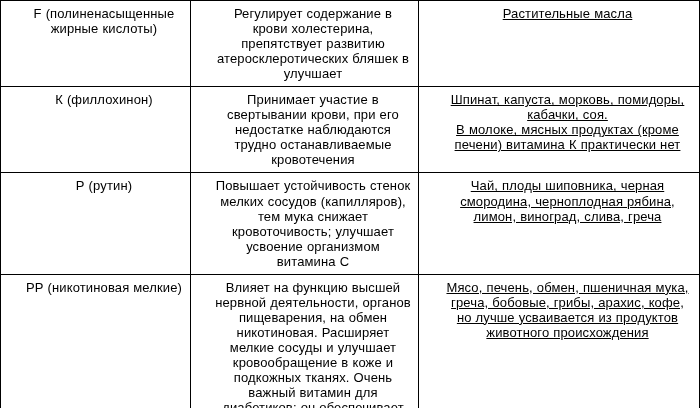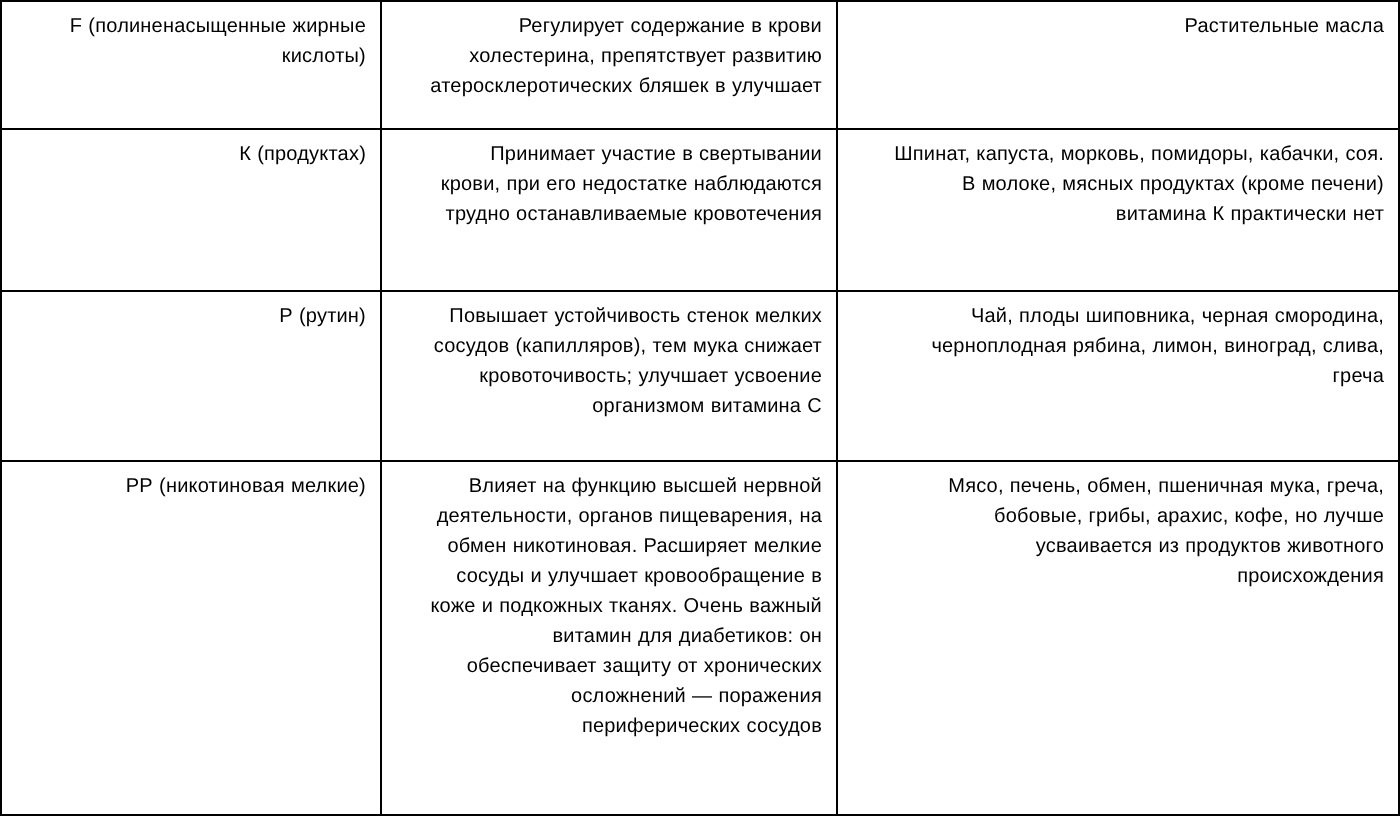--- a/index.html
+++ b/index.html
@@ -32,30 +32,30 @@
     border-bottom: 1px solid #000;
   }
   table.vitamin-table col.c1 { width: 190px; }
   table.vitamin-table col.c2 { width: 228px; }
   table.vitamin-table col.c3 { width: 281px; }
 
   table.vitamin-table td {
     border: 1px solid #000;
     vertical-align: top;
     padding: 5px 7px 5px 24px;
-    font-size: 10px;
+    font-size: 13px;
     line-height: 15.05px;
     letter-spacing: 0.01em;
     word-spacing: 0.02em;
-    text-align: right;
+    text-align: center;
     background: #ffffff;
   }
   td.col-name   { padding-left: 9px; }
   td.col-effect { padding-left: 9px; }
-  td.col-source { padding-left: 9px; }
+  td.col-source { padding-left: 9px; text-decoration: underline; }
 
   
   tr.row-f  td { height: 53px; }
   tr.row-k  td { height: 70px; }
   tr.row-p  td { height: 74px; }
   tr.row-pp td { height: 166px; }
   .cell-text { white-space: pre-line; }
 </style>
 </head>
 <body>
@@ -76,21 +76,21 @@
         <td class="col-effect">
           <span class="cell-text">Регулирует содержание в крови холестерина, препятствует развитию атеросклеротических бляшек в улучшает</span>
         </td>
         <td class="col-source">
           <span class="cell-text">Растительные масла</span>
         </td>
       </tr>
 
       <tr class="row-k">
         <td class="col-name">
-          <span class="cell-text">К (продуктах)</span>
+          <span class="cell-text">К (филлохинон)</span>
         </td>
         <td class="col-effect">
           <span class="cell-text">Принимает участие в свертывании крови, при его недостатке наблюдаются трудно останавливаемые кровотечения</span>
         </td>
         <td class="col-source">
           <span class="cell-text">Шпинат, капуста, морковь, помидоры, кабачки, соя.
 В молоке, мясных продуктах (кроме печени) витамина К практически нет</span>
         </td>
       </tr>
 

